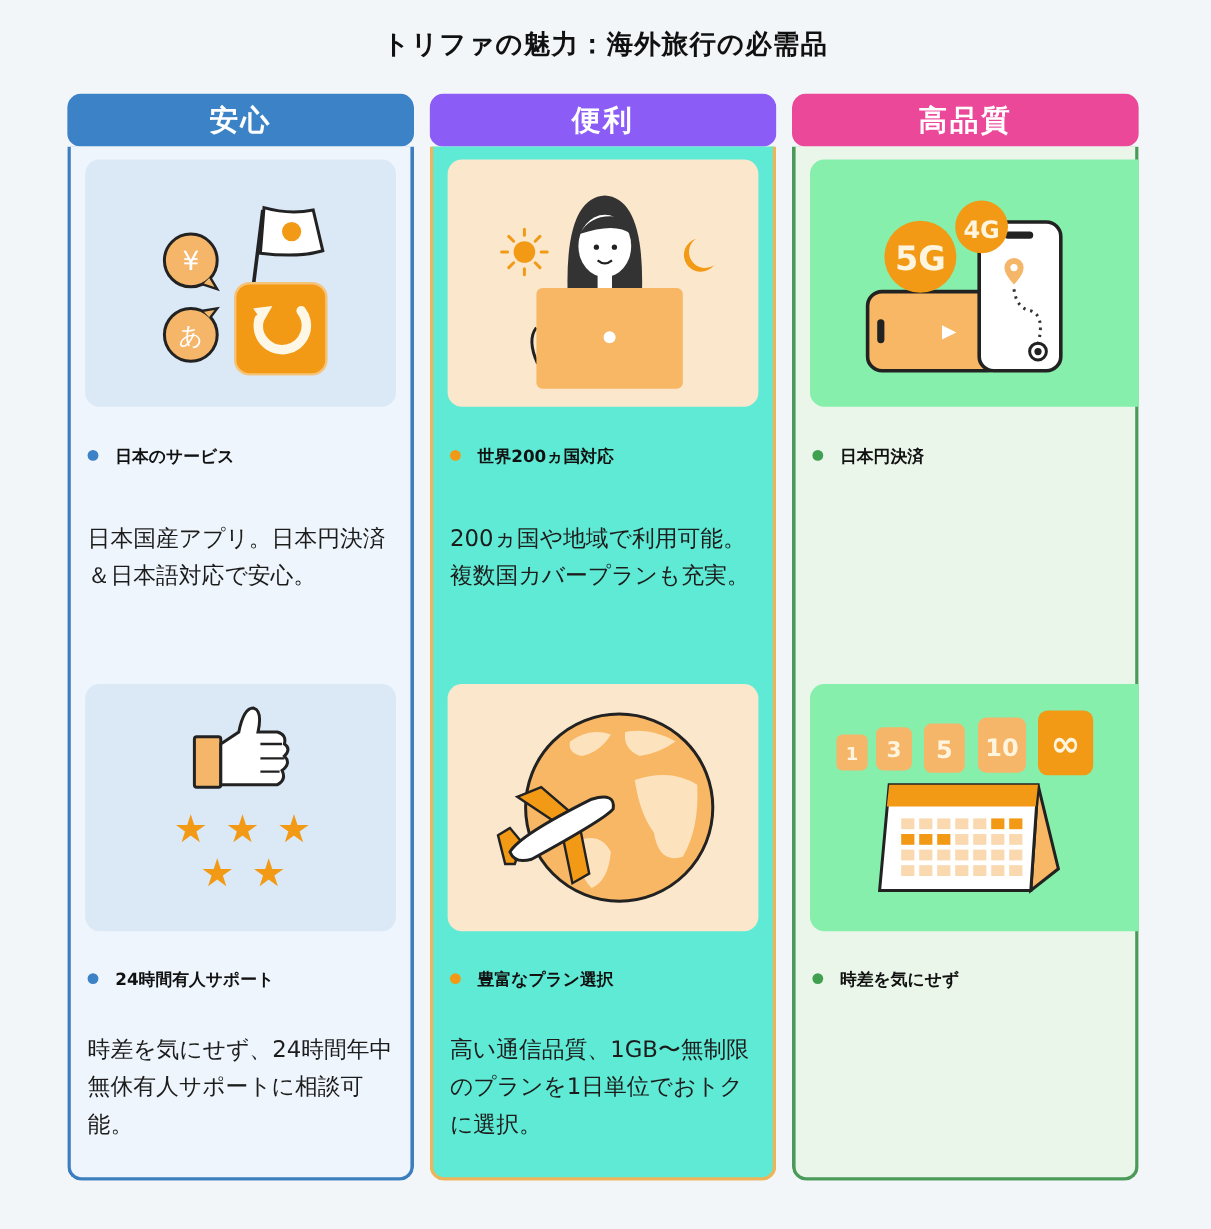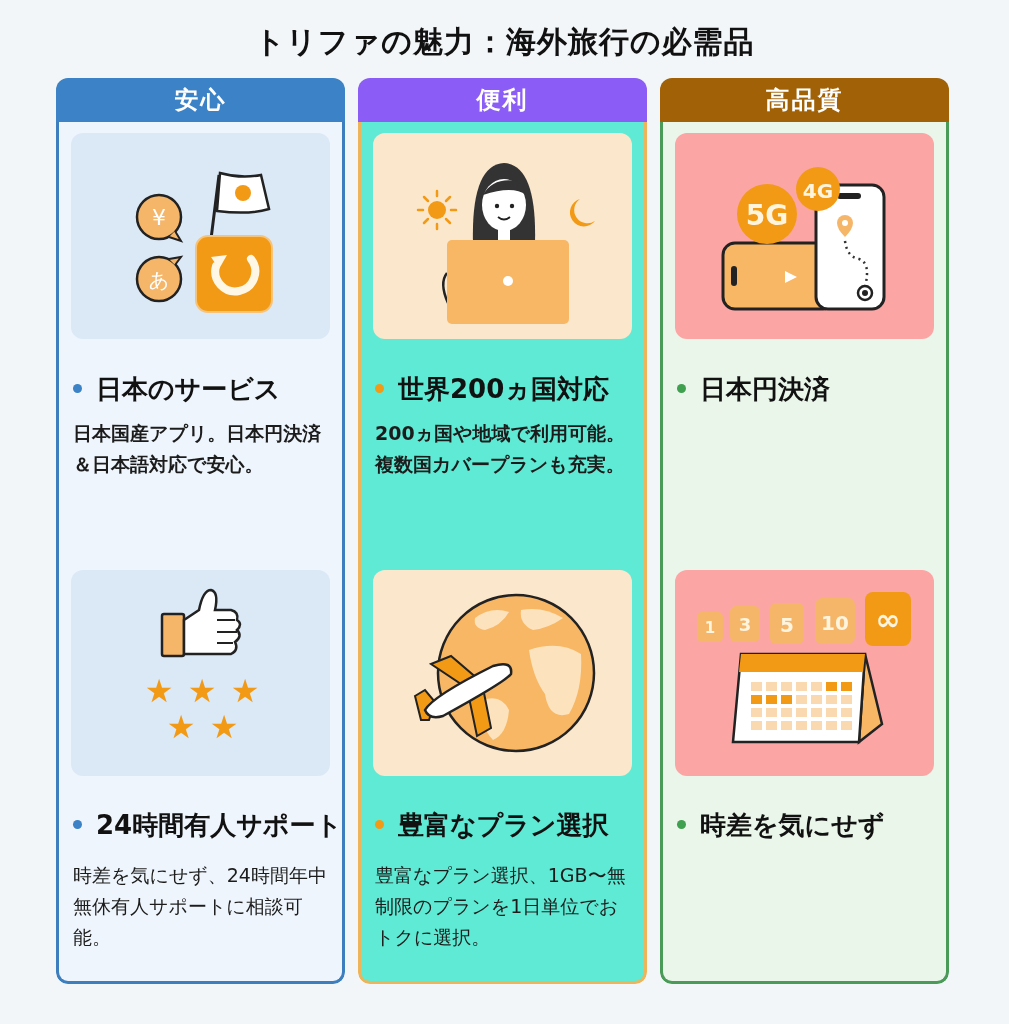--- a/index.html
+++ b/index.html
@@ -5,42 +5,42 @@
   html, body { margin: 0; padding: 0; }
   body {
     width: 1009px; height: 1024px; overflow: hidden;
     background: #f3f6f9;
     font-family: "DejaVu Sans", "Liberation Sans", sans-serif;
     color: #1a1a1a;
     position: relative;
   }
   .title {
     position: absolute; left: 0; top: 22px; width: 1009px;
-    text-align: center; font-size: 30px; font-weight: bold; letter-spacing: 1px;
+    text-align: center; font-size: 22px; font-weight: bold; letter-spacing: 1px;
     color: #111;
   }
   .col {
     position: absolute; top: 78px; width: 289px; height: 906px;
     border-radius: 12px; box-sizing: border-box; overflow: hidden;
   }
   .col-header {
     height: 44px; line-height: 44px; text-align: center;
-    color: #fff; font-size: 24px; font-weight: bold; letter-spacing: 2px;
+    color: #fff; font-size: 24px; font-weight: bold; letter-spacing: 2px; border-radius: 11px;
   }
   .col-body {
     position: absolute; left: 0; top: 44px; right: 0; bottom: 0;
     border-style: solid; border-width: 0 3px 3px 3px; border-radius: 0 0 12px 12px;
     box-sizing: border-box;
   }
   .panel {
     position: absolute; left: 12px; width: 259px; height: 206px; border-radius: 12px;
   }
   .panel svg { position: absolute; left: 0; top: 0; }
   .feat-title {
-    position: absolute; left: 14px; font-size: 26px; font-weight: bold; color: #111;
+    position: absolute; left: 14px; font-size: 14px; font-weight: bold; color: #111;
     white-space: nowrap;
   }
   .feat-title .dot {
     display: inline-block; width: 9px; height: 9px; border-radius: 50%;
     margin-right: 14px; vertical-align: middle; position: relative; top: -2px;
   }
   .feat-desc {
     position: absolute; left: 14px; width: 262px; font-size: 19px; line-height: 31px;
     color: #1c1c1c;
   }
@@ -52,29 +52,29 @@
   .c-blue .panel { background: #dbe8f6; }
   .c-blue .dot { background: #3b82c6; }
 
   .c-orange { left: 358px; }
   .c-orange .col-header { background: #8b5cf6; }
   .c-orange .col-body { background: #5eead4; border-color: #eeb45a; }
   .c-orange .panel { background: #fbe7cc; }
   .c-orange .dot { background: #f29a16; }
 
   .c-green { left: 660px; }
-  .c-green .col-header { background: #a16207; }
+  .c-green .col-header { background: #ec4899; }
   .c-green .col-body { background: #eaf6ea; border-color: #4a9a58; }
-  .c-green .panel { background: #fca5a5; }
+  .c-green .panel { background: #86efac; padding-left: 36px; }
   .c-green .dot { background: #3fa04f; }
 
   .p-top { top: 11px; }
   .p-bot { top: 448px; }
   .t-top { top: 250px; }
-  .d-top { top: 296px; font-weight: bold; }
+  .d-top { top: 312px; }
   .t-bot { top: 686px; text-align: center; }
   .d-bot { top: 738px; }
 </style>
 </head>
 <body>
 
 <div class="title">トリファの魅力：海外旅行の必需品</div>
 
 <div class="col c-blue">
   <div class="col-header">安心</div>
@@ -178,21 +178,21 @@
 
         <path d="M58 94 L78 86 L106 110 L94 118 Z" fill="#f29a16" stroke="#222" stroke-width="2"></path>
         <path d="M94 118 L108 108 L118 158 L104 166 Z" fill="#f29a16" stroke="#222" stroke-width="2"></path>
         <path d="M42 126 L52 120 L62 132 L56 150 L48 150 Z" fill="#f29a16" stroke="#222" stroke-width="2"></path>
         <path d="M52 140 Q60 126 120 96 Q140 90 138 104 Q132 112 70 146 Q56 150 52 140 Z" fill="#fff" stroke="#222" stroke-width="2.5"></path>
       </svg>
     </div>
     <div class="feat-title t-bot">
       <span class="dot"></span><span>豊富なプラン選択</span>
     </div>
-    <div class="feat-desc d-bot">豊富なプラン選択、1GB〜無制限のプランを1日単位でおトクに選択。</div>
+    <div class="feat-desc d-bot">高い通信品質、1GB〜無制限のプランを1日単位でおトクに選択。</div>
   </div>
 </div>
 
 <div class="col c-green">
   <div class="col-header">高品質</div>
   <div class="col-body">
     <div class="panel p-top">
       <svg width="259" height="206" viewBox="0 0 259 206">
 
         <rect x="48" y="110" width="112" height="66" rx="12" fill="#f8b764" stroke="#222" stroke-width="3"></rect>

